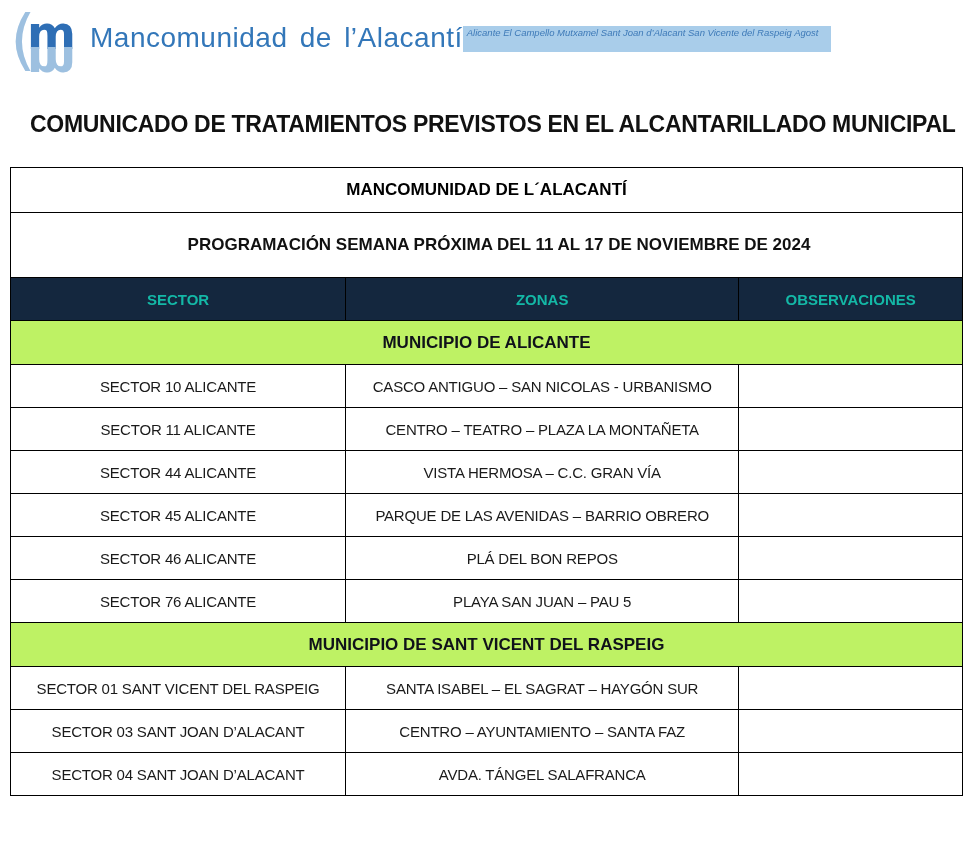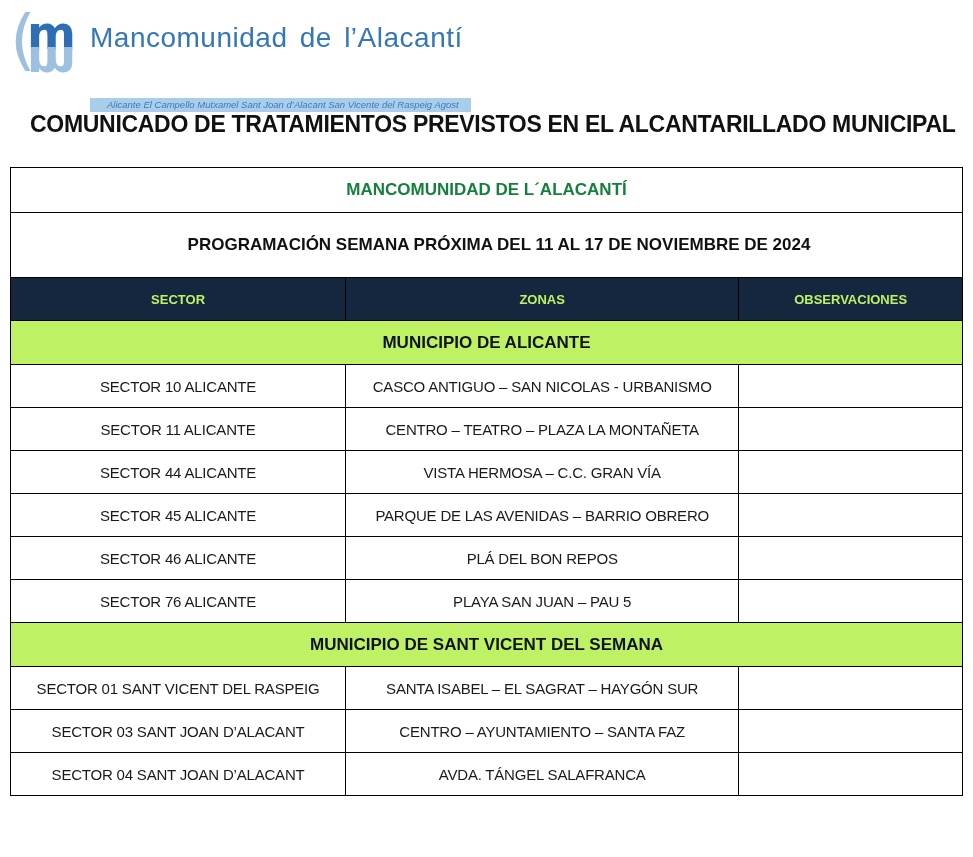--- a/index.html
+++ b/index.html
@@ -5,48 +5,48 @@
   html,body{margin:0;padding:0;}
   body{
     width:973px;height:857px;overflow:hidden;position:relative;
     background:#ffffff;
     font-family:"Liberation Sans",sans-serif;
     -webkit-font-smoothing:antialiased;
   }
   
   .logo-wrap{position:absolute;top:4px;left:14px;display:flex;align-items:flex-start;}
   .logo-mark{width:74px;height:72px;flex:0 0 auto;}
-  .logo-text{display:flex;flex-direction:column;margin-left:2px;margin-top:20px;gap:44px;}
+  .logo-text{display:flex;flex-direction:row;margin-left:2px;margin-top:20px;}
   .logo-wordmark{
     font-size:28px;color:#3377b9;letter-spacing:0.5px;line-height:1;
     word-spacing:4px;
   }
   .logo-tagline{
     margin-top:2px;background:#a9cdea;color:#3e7ab8;
     font-style:italic;font-size:9.5px;line-height:12px;
-    padding:1px 6px 1px 17px;white-space:nowrap;width:358px;
+    padding:1px 6px 1px 4px;white-space:nowrap;width:358px;
   }
   
   .doc-title{
     position:absolute;top:111px;left:30px;width:920px;
     font-size:23px;font-weight:bold;color:#111111;letter-spacing:-0.3px;
     white-space:nowrap;
   }
   
   table.sched{
     position:absolute;top:167px;left:10px;width:953px;
     border-collapse:collapse;table-layout:fixed;
   }
   table.sched td,table.sched th{
     border:1px solid #000000;text-align:center;vertical-align:middle;
     overflow:hidden;white-space:nowrap;
   }
-  tr.title-row td{height:42px;font-size:17px;font-weight:bold;color:#15803d;background:#fff;}
+  tr.title-row td{height:42px;font-size:17px;font-weight:bold;color:#000000;background:#fff;}
   tr.subtitle-row td{height:62px;font-size:17px;font-weight:bold;color:#111;background:#fff;padding-left:26px;}
-  tr.colhead-row th{height:40px;font-size:13px;font-weight:bold;color:#bef264;background:#14273e;}
+  tr.colhead-row th{height:40px;font-size:15px;font-weight:bold;color:#14b8a6;background:#14273e;}
   tr.section-row td{height:41px;font-size:17px;font-weight:bold;color:#10121a;background:#bef264;}
   tr.data-row td{height:40px;font-size:15px;color:#1a1a1a;background:#ffffff;letter-spacing:-0.2px;}
 </style>
 </head>
 <body>
 
 <div class="logo-wrap">
   <svg class="logo-mark" viewBox="0 0 74 72" xmlns="http://www.w3.org/2000/svg">
     <text x="-4" y="58" font-family="DejaVu Sans, sans-serif" font-size="66" fill="#9dc0e0">(</text>
     <text x="13" y="45" font-family="DejaVu Sans, sans-serif" font-size="47" font-weight="bold" fill="#2e6eb5">m</text>
@@ -108,21 +108,21 @@
         <td>SECTOR 46 ALICANTE</td>
         <td>PLÁ DEL BON REPOS</td>
         <td></td>
       </tr>
       <tr class="data-row">
         <td>SECTOR 76 ALICANTE</td>
         <td>PLAYA SAN JUAN – PAU 5</td>
         <td></td>
       </tr>
       <tr class="section-row">
-        <td colspan="3">MUNICIPIO DE SANT VICENT DEL SEMANA</td>
+        <td colspan="3">MUNICIPIO DE SANT VICENT DEL RASPEIG</td>
       </tr>
       <tr class="data-row">
         <td>SECTOR 01 SANT VICENT DEL RASPEIG</td>
         <td>SANTA ISABEL – EL SAGRAT – HAYGÓN SUR</td>
         <td></td>
       </tr>
       <tr class="data-row">
         <td>SECTOR 03 SANT JOAN D’ALACANT</td>
         <td>CENTRO – AYUNTAMIENTO – SANTA FAZ</td>
         <td></td>

